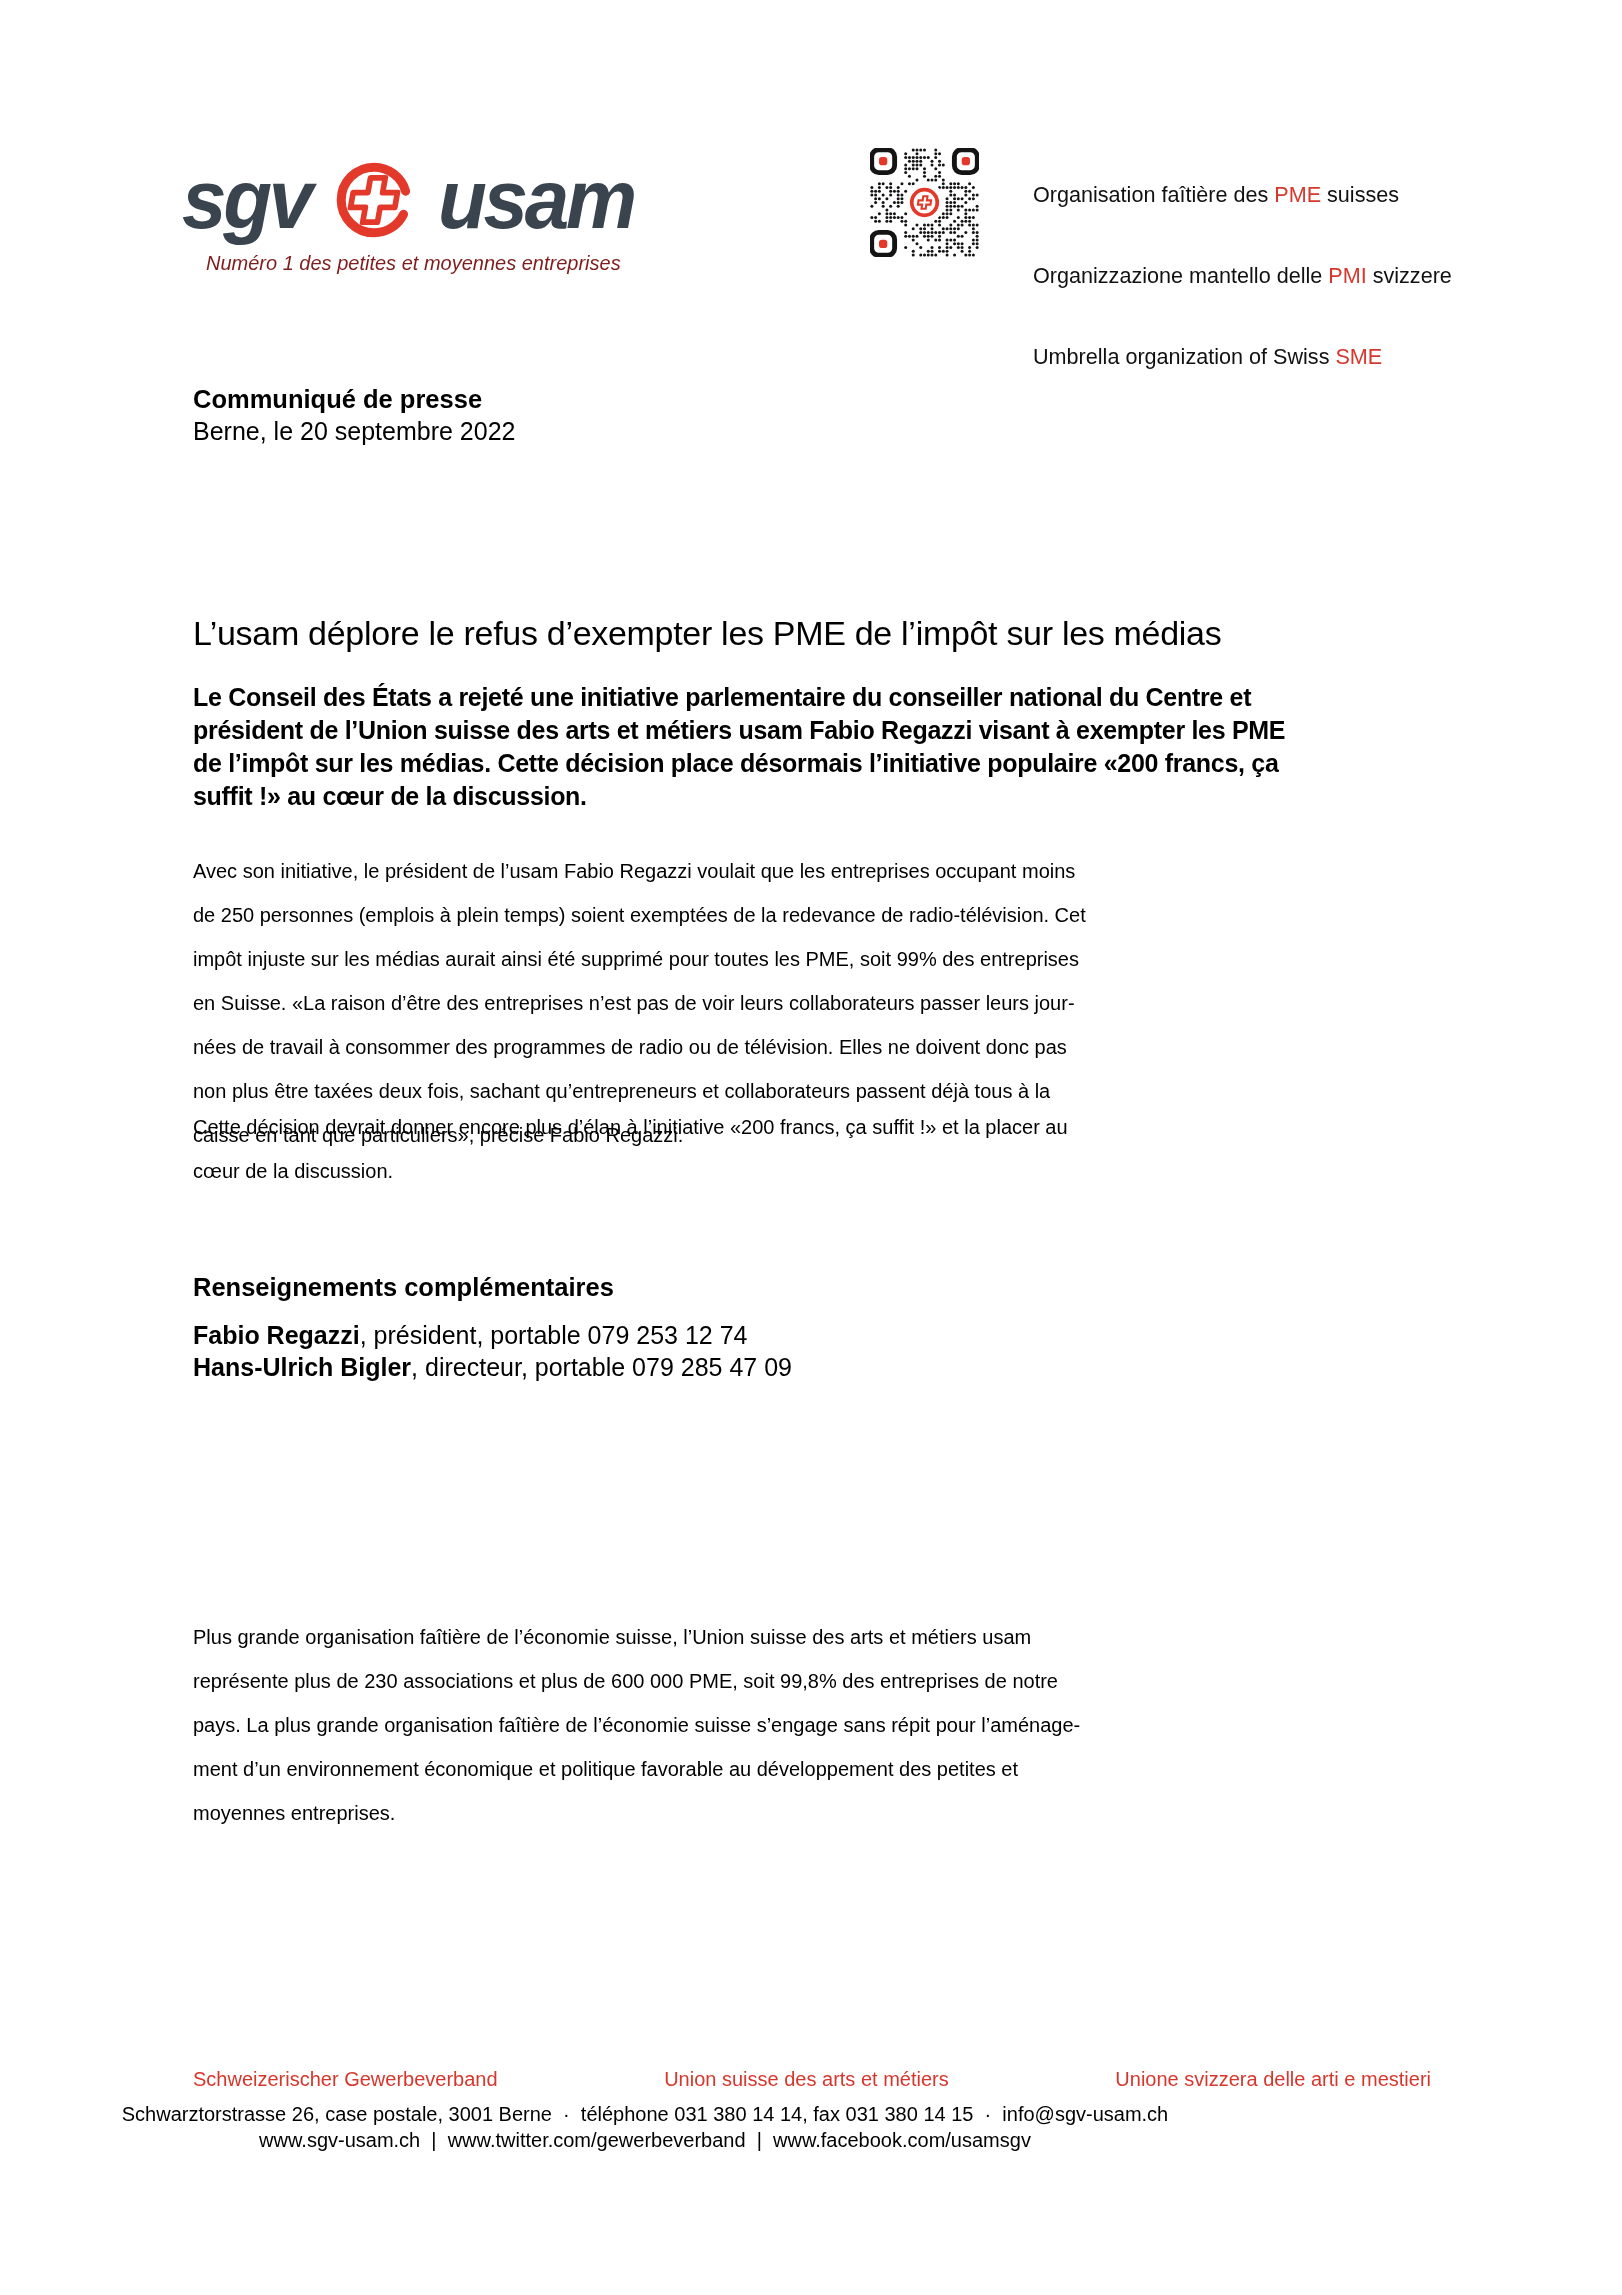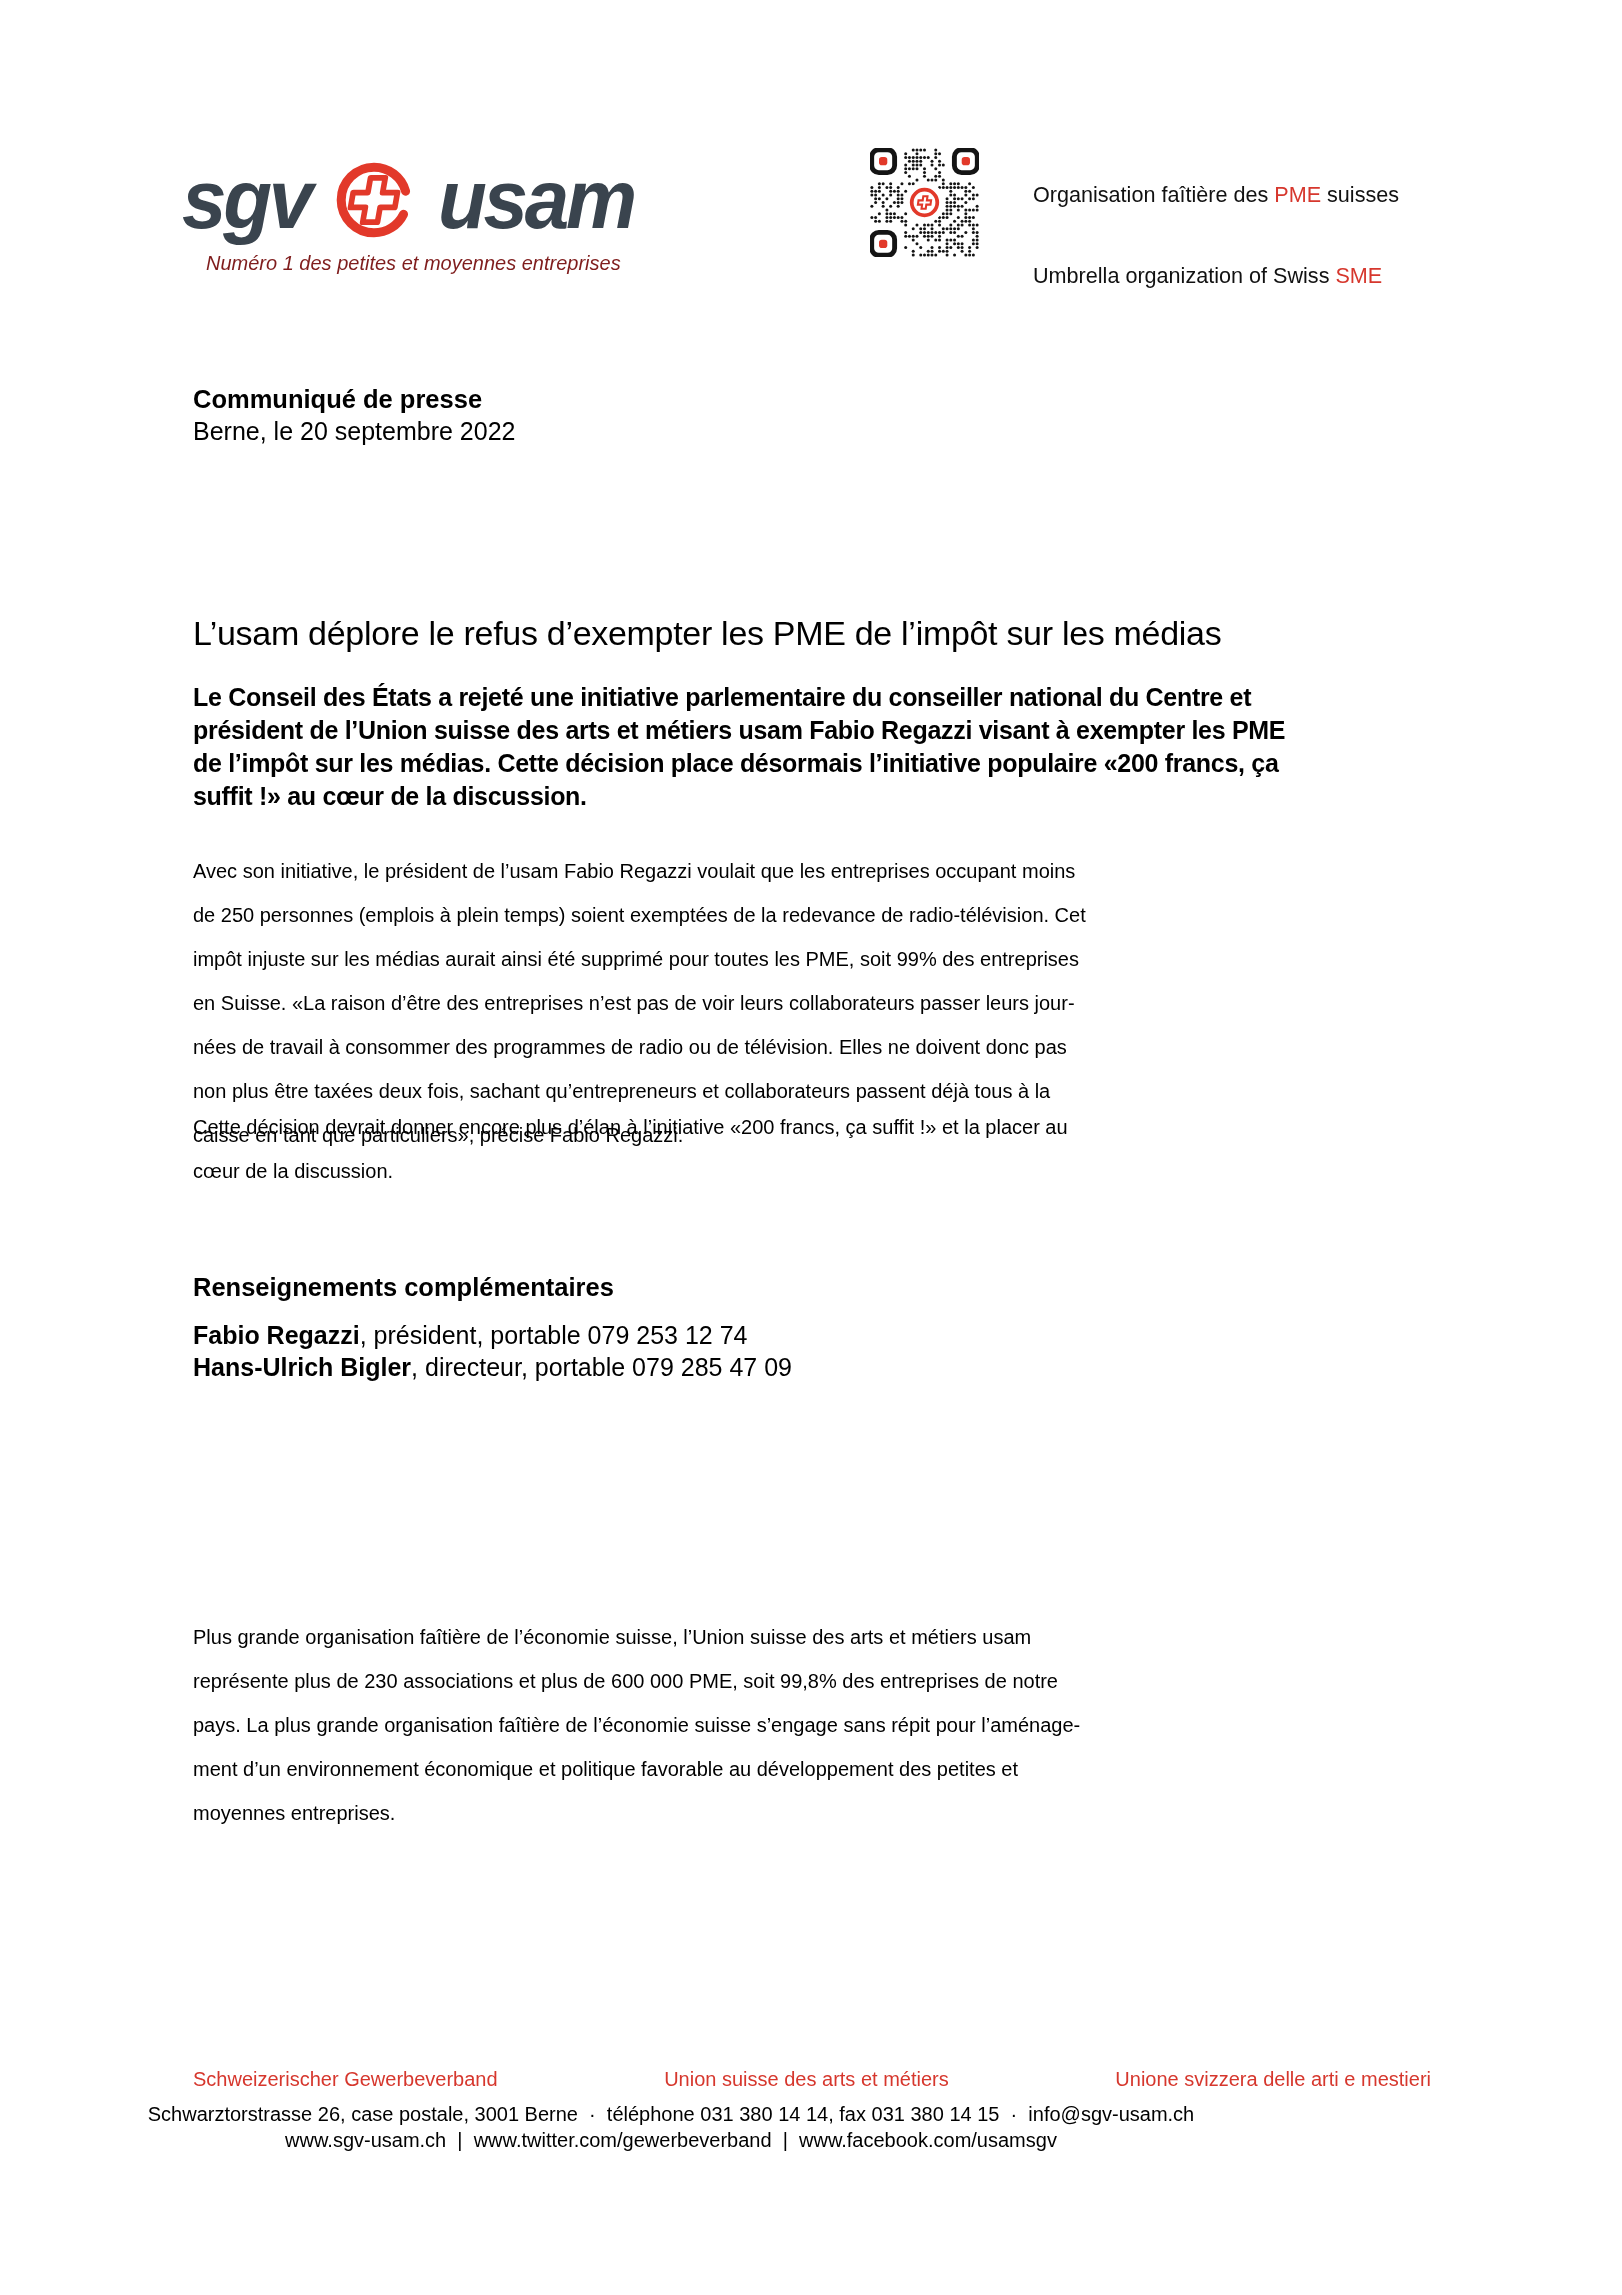--- a/index.html
+++ b/index.html
@@ -56,21 +56,21 @@
   .contact-name{font-weight:bold;text-align:center;}
   .boilerplate{top:1615px;}
   
   .footer-orgs{
     position:absolute;left:193px;top:2068px;width:1238px;
     display:flex;justify-content:space-between;
     font-size:20px;color:var(--red);
   }
   .footer-line{
     position:absolute;left:0;width:1290px;text-align:center;
-    font-size:20px;color:#000;white-space:pre-wrap;padding-left:26px;
+    font-size:20px;color:#000;white-space:pre-wrap;
   }
   .footer-address{top:2103px;}
   .footer-links{top:2129px;}
 </style>
 </head>
 <body>
 
 <div class="page">
 
   <div class="header-left">
@@ -357,20 +357,23 @@
         <circle cx="14.5" cy="14.5" r="3.4" fill="none" stroke="#e2392a" stroke-width="1"></circle>
         <path d="M -9,-27 L 9,-27 L 9,-9 L 27,-9 L 27,9 L 9,9 L 9,27 L -9,27 L -9,9 L -27,9 L -27,-9 L -9,-9 Z" transform="translate(14.5,14.5) skewX(-8) scale(0.062)" fill="#ffffff" stroke="#e2392a" stroke-width="9"></path>
       </svg>
   </div>
 
   <div class="org-block">
     <div class="org-line">
       <span>Organisation faîtière des </span><span class="accent">PME</span><span> suisses</span>
     </div>
     <div class="org-line">
+      <span>Organizzazione mantello delle </span><span class="accent">PMI</span><span> svizzere</span>
+    </div>
+    <div class="org-line">
       <span>Umbrella organization of Swiss </span><span class="accent">SME</span><span></span>
     </div>
   </div>
 
   <div class="meta">
     <div class="doc-type">Communiqué de presse</div>
     <div>Berne, le 20 septembre 2022</div>
   </div>
 
   <div class="title">L’usam déplore le refus d’exempter les PME de l’impôt sur les médias</div>

